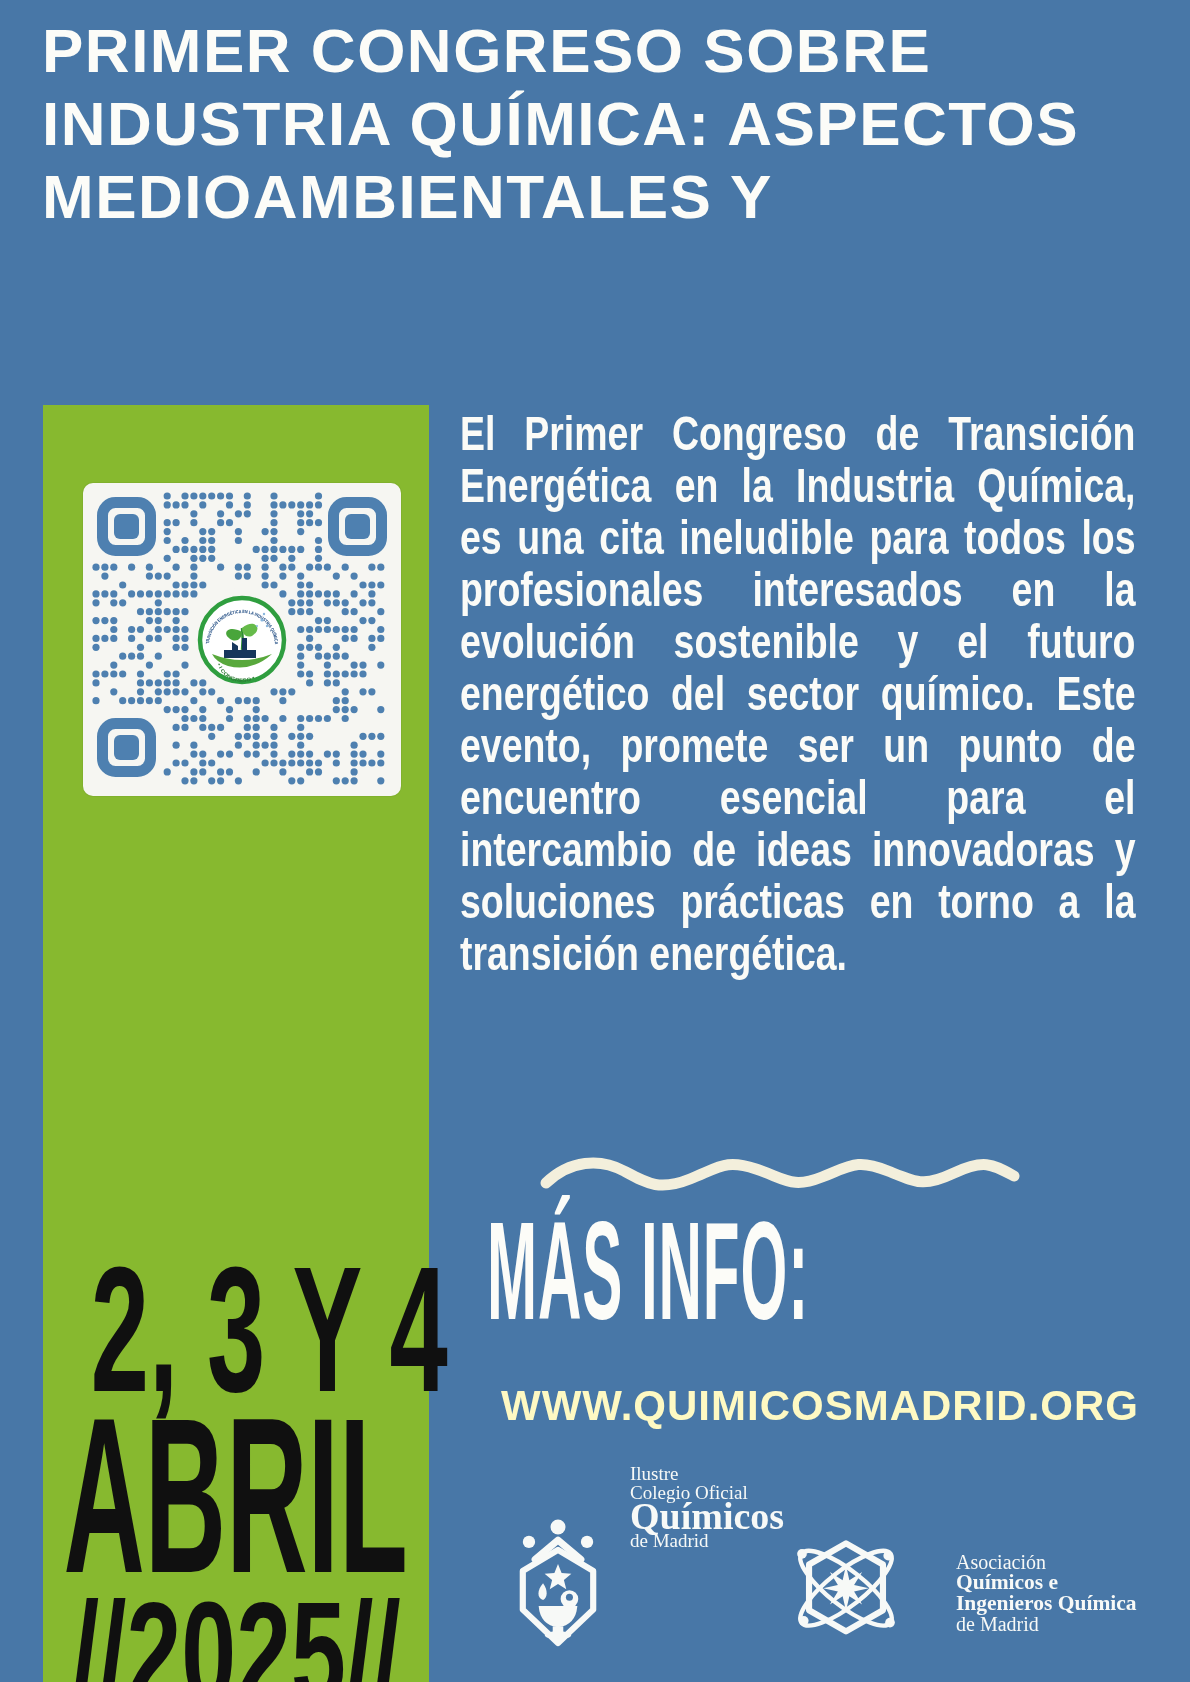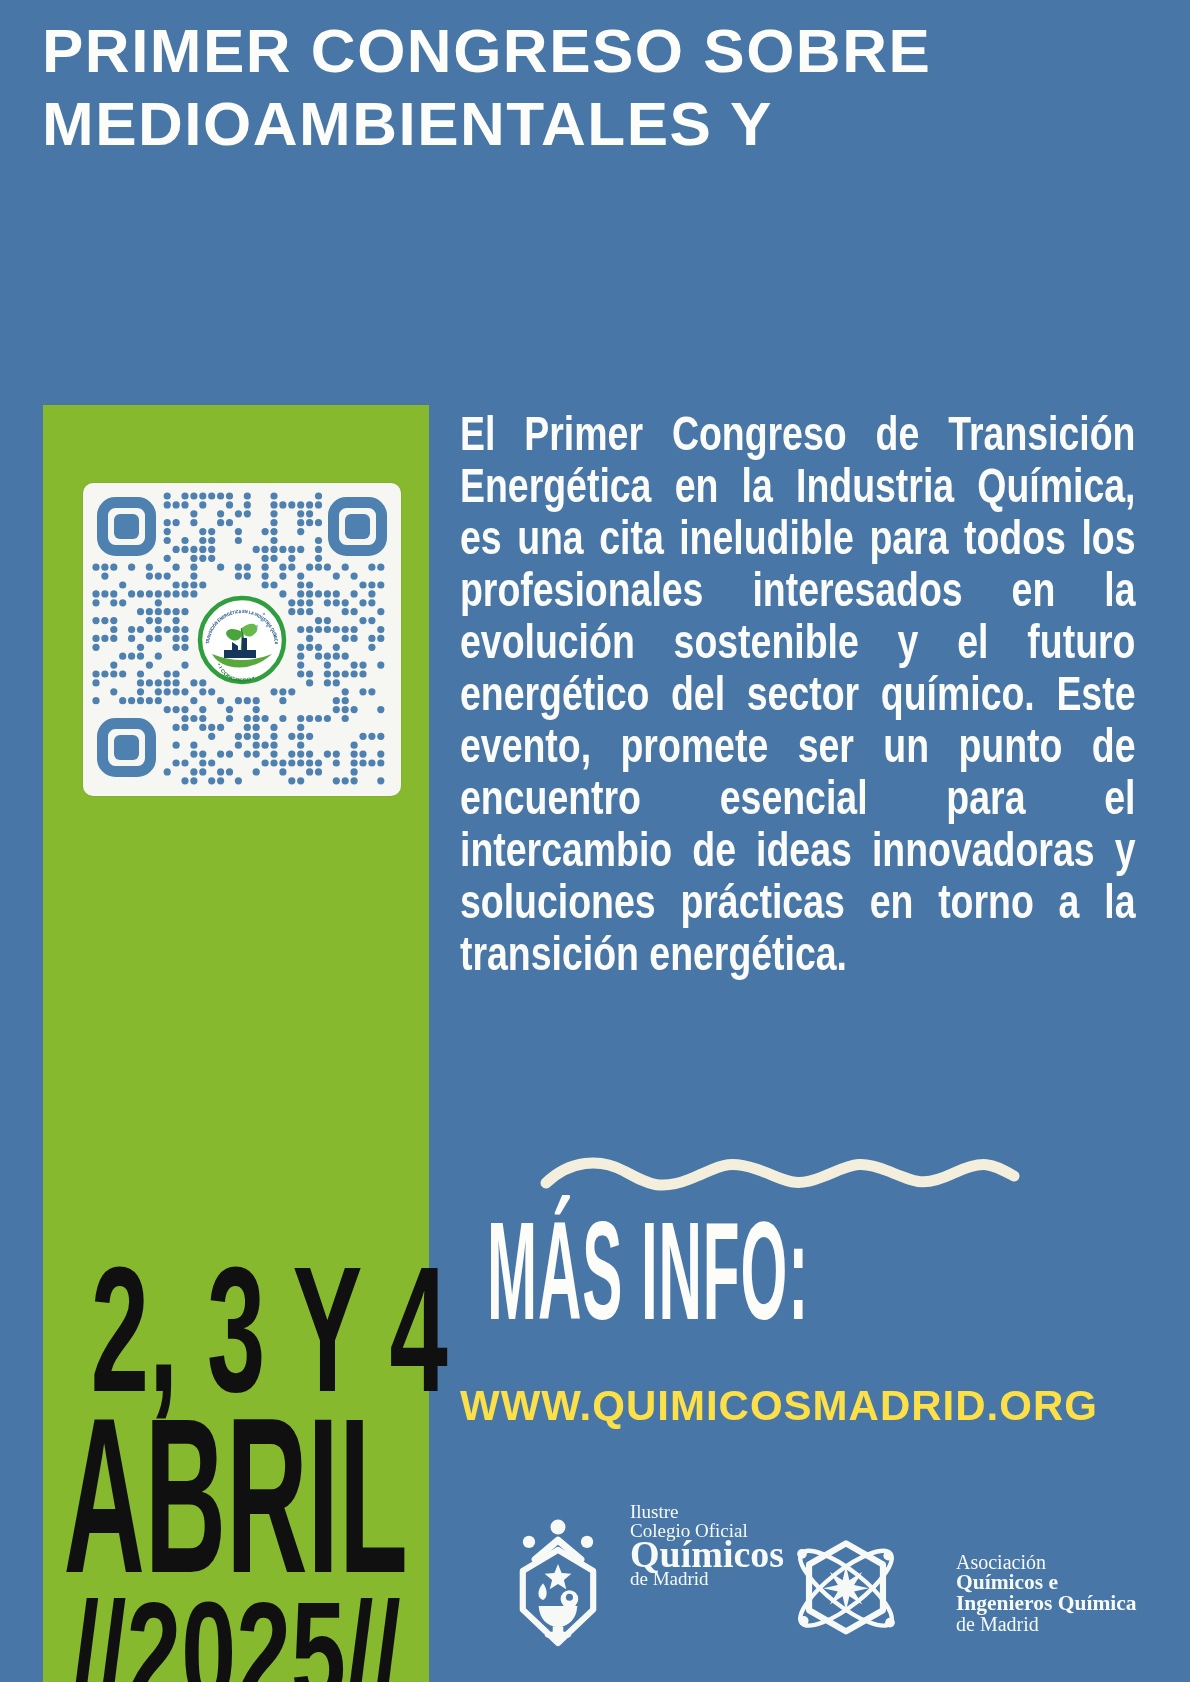--- a/index.html
+++ b/index.html
@@ -33,41 +33,42 @@
     font-size:48px;font-weight:700;line-height:52px;color:#fbfbf7;
     text-align:justify;transform:scaleX(.78);transform-origin:left top;
   }
   .wave{position:absolute;left:540px;top:1152px;}
   .more-info{position:absolute;left:487px;top:1201px;color:#fcfcf8;}
   .more-info .big{
     display:inline-block;font-size:140px;font-weight:700;line-height:1;
     white-space:nowrap;letter-spacing:2px;transform:scaleX(.43);transform-origin:left top;
   }
   .website{
-    position:absolute;left:460px;top:1380px;width:720px;text-align:left;
-    color:#fde047;font-size:42px;font-weight:700;line-height:51px;letter-spacing:1px;
+    position:absolute;left:460px;top:1380px;width:720px;text-align:center;
+    color:#fef9c3;font-size:42px;font-weight:700;line-height:51px;letter-spacing:1px;
   }
   
   .logo-left{position:absolute;left:514px;top:1518px;}
   .logo-right{position:absolute;left:784px;top:1524px;}
   .org{position:absolute;color:#f7f9f7;font-family:"Liberation Serif",serif;}
-  .org-left{left:630px;top:1502px;}
+  .org-left{left:630px;top:1464px;}
   .org-right{left:928px;top:1552px;margin-left:28px;}
   .org .s{font-size:19px;line-height:19px;font-weight:400;}
   .org .b{font-size:38px;line-height:29px;font-weight:700;}
   .org-right .s{font-size:20px;line-height:20px;}
   .org-right .b{font-size:21.5px;line-height:21px;font-weight:700;}
 </style>
 </head>
 <body>
 
 <div class="poster">
 
   <header class="title">
     <div class="title-line">PRIMER CONGRESO SOBRE</div>
+    <div class="title-line">INDUSTRIA QUÍMICA: ASPECTOS</div>
     <div class="title-line">MEDIOAMBIENTALES Y</div>
   </header>
 
   <aside class="panel">
 
     <div class="qr-tile">
       <svg width="318" height="313" viewBox="0 0 318 313">
 
         <g stroke="#4e80b0" fill="none" stroke-width="11">
           <rect x="19.5" y="19.5" width="48" height="48" rx="13"></rect>

